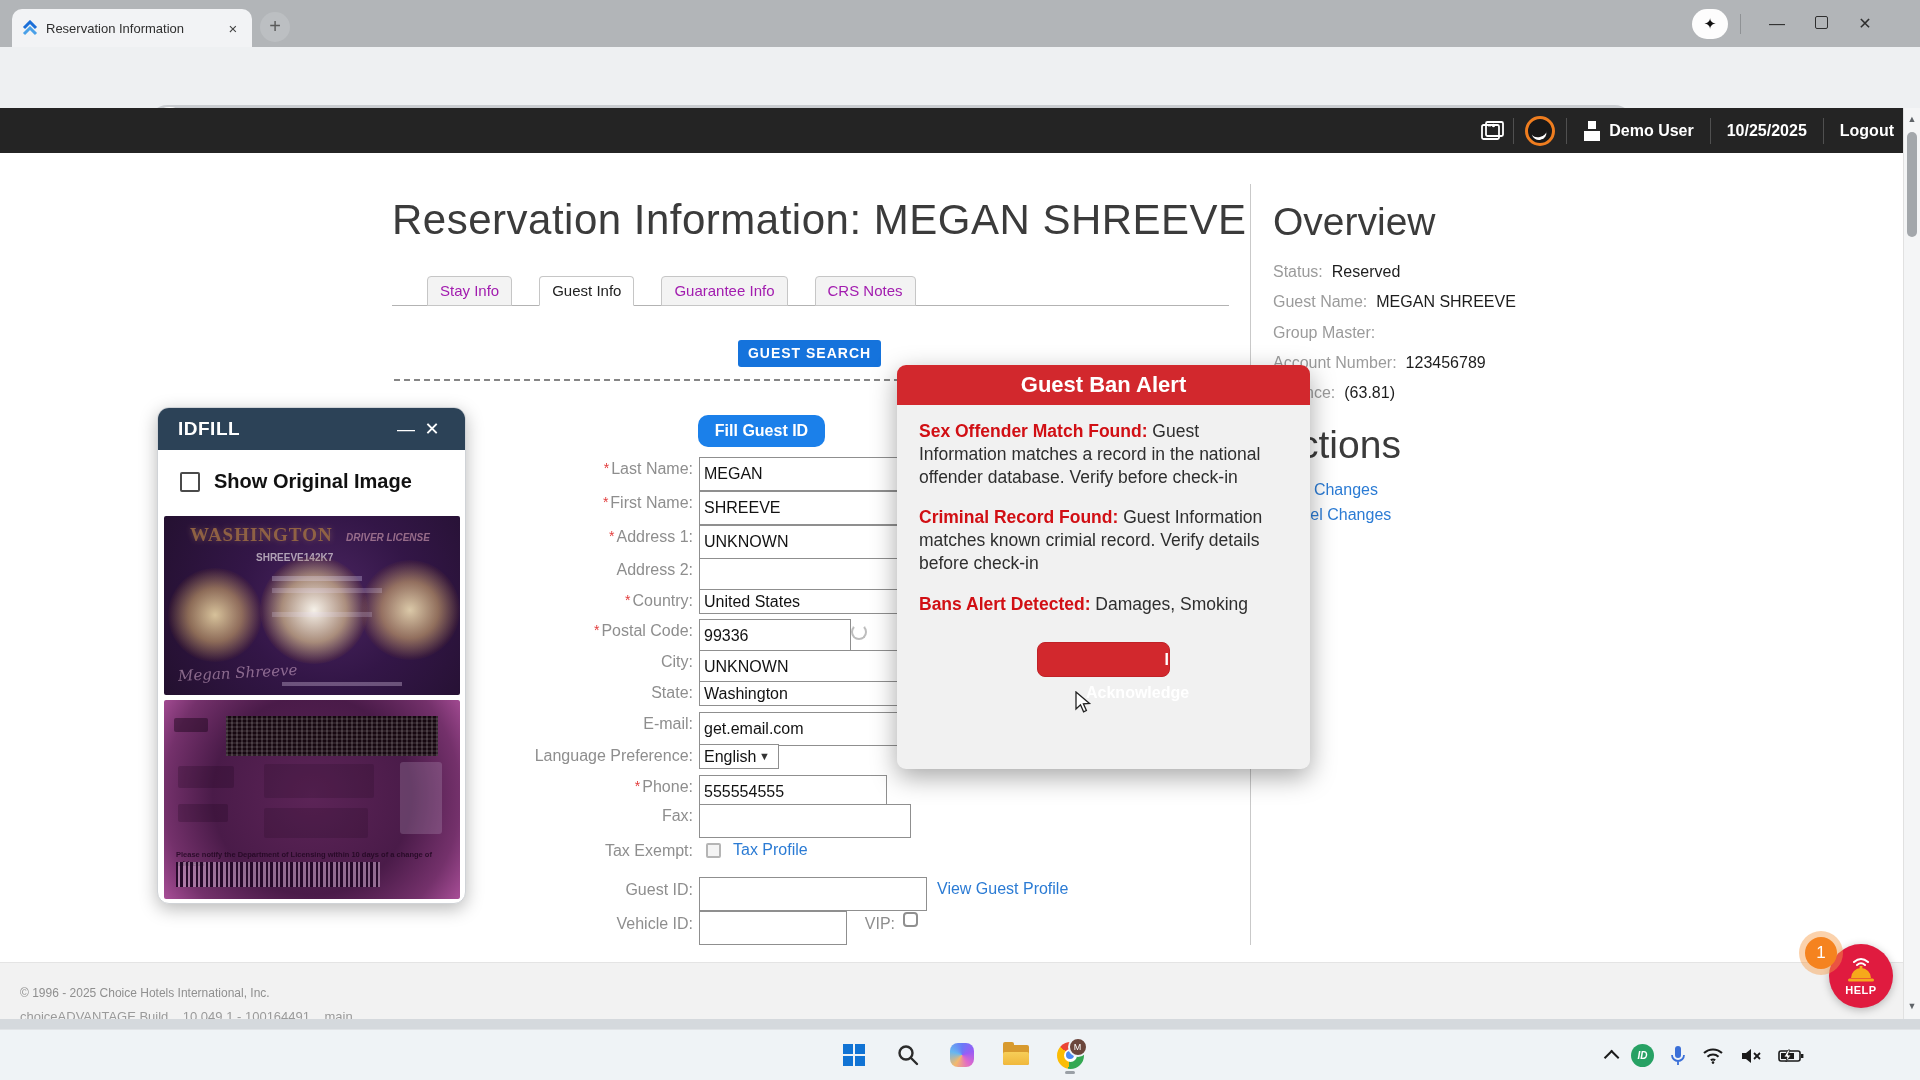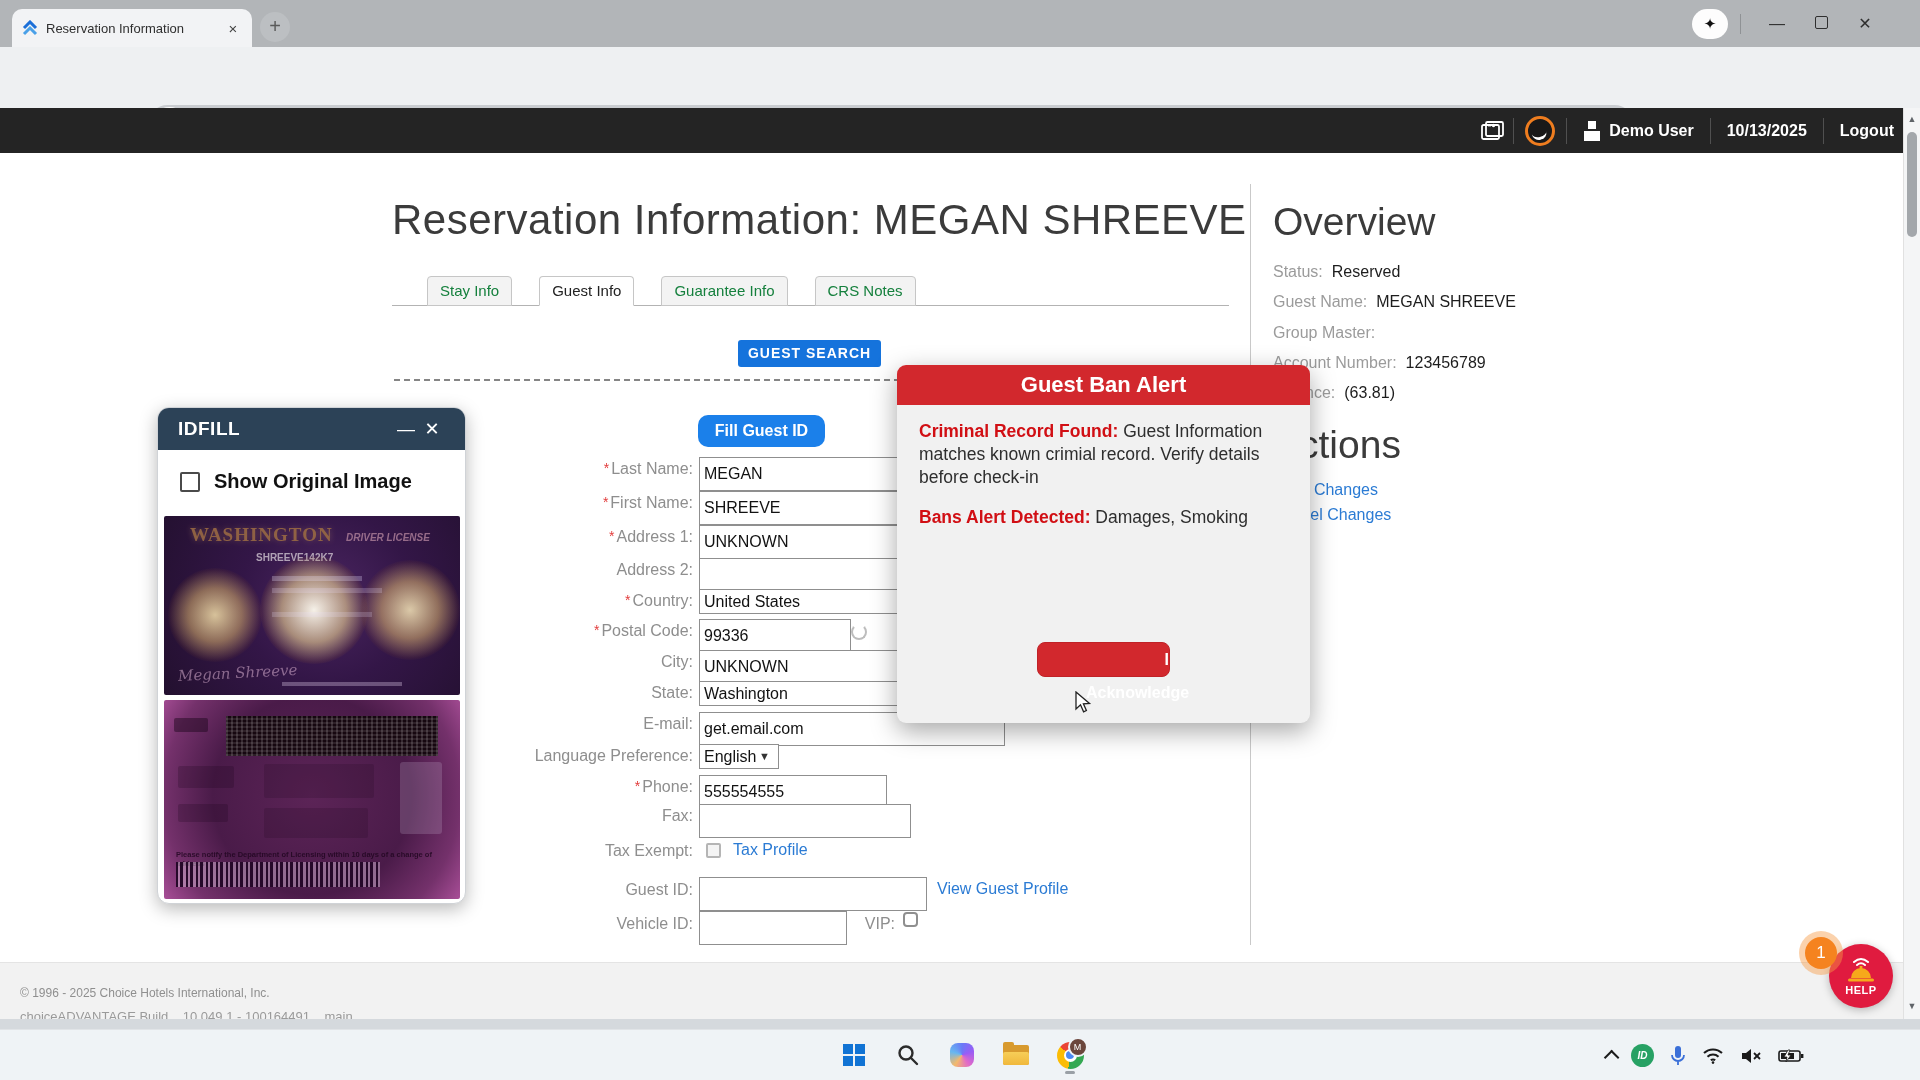--- a/index.html
+++ b/index.html
@@ -49,21 +49,21 @@
   .person-ic{position:relative;width:18px;height:20px;margin-right:8px;}
   .person-ic .head{position:absolute;left:5px;top:0;width:8px;height:8px;background:#fff;}
   .person-ic .body{position:absolute;left:1px;top:10px;width:16px;height:10px;background:#fff;}
 
   
   .page-title{position:absolute;left:392px;top:196px;width:837px;text-align:center;font-size:42px;
           font-weight:300;color:#3b3b3b;letter-spacing:.5px;white-space:nowrap;}
   .tabs-line{position:absolute;left:392px;top:305px;width:837px;height:1px;background:#b3b3b3;}
   .ptabs{position:absolute;left:427px;top:276px;display:flex;gap:27px;z-index:2;}
   .ptab{height:30px;line-height:28px;padding:0 12px;font-size:15px;border:1px solid #c6c6c6;
-        border-radius:4px 4px 0 0;background:#f3f3f3;color:#15803d;box-sizing:border-box;cursor:pointer;}
+        border-radius:4px 4px 0 0;background:#f3f3f3;color:#a21caf;box-sizing:border-box;cursor:pointer;}
   .ptab.active{background:#fff;color:#222;border-bottom-color:#fff;}
   .btn-guest-search{position:absolute;left:738px;top:340px;width:143px;height:27px;background:#1573dc;
         color:#fff;font-weight:bold;font-size:14px;letter-spacing:1px;text-align:center;line-height:27px;border-radius:3px;cursor:pointer;}
   .dashed-sep{position:absolute;left:394px;top:379px;width:856px;border-top:2px dashed #858585;}
   .btn-fill-id{position:absolute;left:698px;top:415px;width:127px;height:32px;background:#1b80ea;border-radius:10px;
         color:#fff;font-weight:bold;font-size:16px;text-align:center;line-height:32px;cursor:pointer;}
 
   .flbl{position:absolute;left:380px;width:313px;text-align:right;font-size:16px;color:#8e8e8e;white-space:nowrap;}
   .ast{color:#e23b3b;font-size:14px;margin-right:2px;vertical-align:top;}
   .inp{position:absolute;height:25px;border:1px solid #8f8f8f;background:#fff;color:#121212;
@@ -108,21 +108,21 @@
   .lb-2d{position:absolute;left:62px;top:16px;width:212px;height:40px;background:#160710;
          background-image:repeating-linear-gradient(90deg,rgba(255,255,255,.14) 0 2px,transparent 2px 5px),
                           repeating-linear-gradient(0deg,rgba(255,255,255,.10) 0 2px,transparent 2px 4px);}
   .lb-smudge{position:absolute;background:rgba(25,5,25,.45);border-radius:2px;}
   .lb-photo{position:absolute;left:236px;top:62px;width:42px;height:72px;background:rgba(205,185,215,.22);border-radius:3px;}
   .lb-notice{position:absolute;left:12px;top:150px;width:276px;font-size:7.5px;font-weight:bold;color:rgba(30,5,30,.8);}
   .lb-bar{position:absolute;left:12px;top:162px;width:204px;height:25px;background:rgba(230,205,230,.45);
          background-image:repeating-linear-gradient(90deg,#26092a 0 2px,transparent 2px 4px,#26092a 4px 7px,transparent 7px 10px);}
 
   
-  .modal{position:absolute;left:897px;top:365px;width:413px;height:358px;background:#f1f1f1;border-radius:9px;
+  .modal{position:absolute;left:897px;top:365px;width:413px;height:404px;background:#f1f1f1;border-radius:9px;
          box-shadow:0 8px 26px rgba(0,0,0,.35);z-index:10;}
   .modal-hd{height:40px;background:#d2282d;border-radius:9px 9px 0 0;color:#fff;font-weight:bold;font-size:22px;
          text-align:center;line-height:40px;}
   .modal-body{padding:15px 22px 0;font-size:17.5px;line-height:1.32;color:#2e2e2e;}
   .modal-body p{margin:0 0 17px;}
   .alert-lbl{color:#d10f14;font-weight:bold;}
   .btn-ack{position:absolute;left:140px;top:277px;width:133px;height:35px;background:#d2282d;border:1px solid #c02227;
          border-radius:8px;color:#fff;font-weight:bold;font-size:16px;text-align:right;line-height:33px;box-sizing:border-box;cursor:pointer;padding-left:48px;}
 
   
@@ -253,21 +253,21 @@
         </span>
       <span class="nav-div"></span>
       <span class="nav-item" style="display:flex;align-items:center;">
         <span class="person-ic">
             <span class="head"></span>
             <span class="body"></span>
           </span>
         <span>Demo User</span>
       </span>
       <span class="nav-div"></span>
-      <span class="nav-item">10/13/2025</span>
+      <span class="nav-item">10/25/2025</span>
       <span class="nav-div"></span>
       <span class="nav-item">Logout</span>
     </div>
   </div>
 
   <div class="page-title">Reservation Information: MEGAN SHREEVE</div>
   <div class="tabs-line"></div>
   <div class="ptabs">
     <span class="ptab">Stay Info</span>
     <span class="ptab active">Guest Info</span>
@@ -361,20 +361,21 @@
       <span class="lb-smudge" style="left:100px;top:108px;width:104px;height:30px;opacity:.4;"></span>
       <span class="lb-photo"></span>
       <span class="lb-notice">Please notify the Department of Licensing within 10 days of a change of address</span>
       <span class="lb-bar"></span>
     </div>
   </div>
 
   <div class="modal">
     <div class="modal-hd">Guest Ban Alert</div>
     <div class="modal-body">
+      <p><span class="alert-lbl">Sex Offender Match Found:</span> <span>Guest Information matches a record in the national offender database. Verify before check-in</span></p>
       <p><span class="alert-lbl">Criminal Record Found:</span> <span>Guest Information matches known crimial record. Verify details before check-in</span></p>
       <p><span class="alert-lbl">Bans Alert Detected:</span> <span>Damages, Smoking</span></p>
     </div>
     <div class="btn-ack">I Acknowledge</div>
   </div>
 
   <div class="footer-band"></div>
   <div class="copyright">© 1996 - 2025 Choice Hotels International, Inc.</div>
   <div class="buildline">choiceADVANTAGE Build    10.049.1 - 100164491    main</div>
   <div class="winedge"></div>

